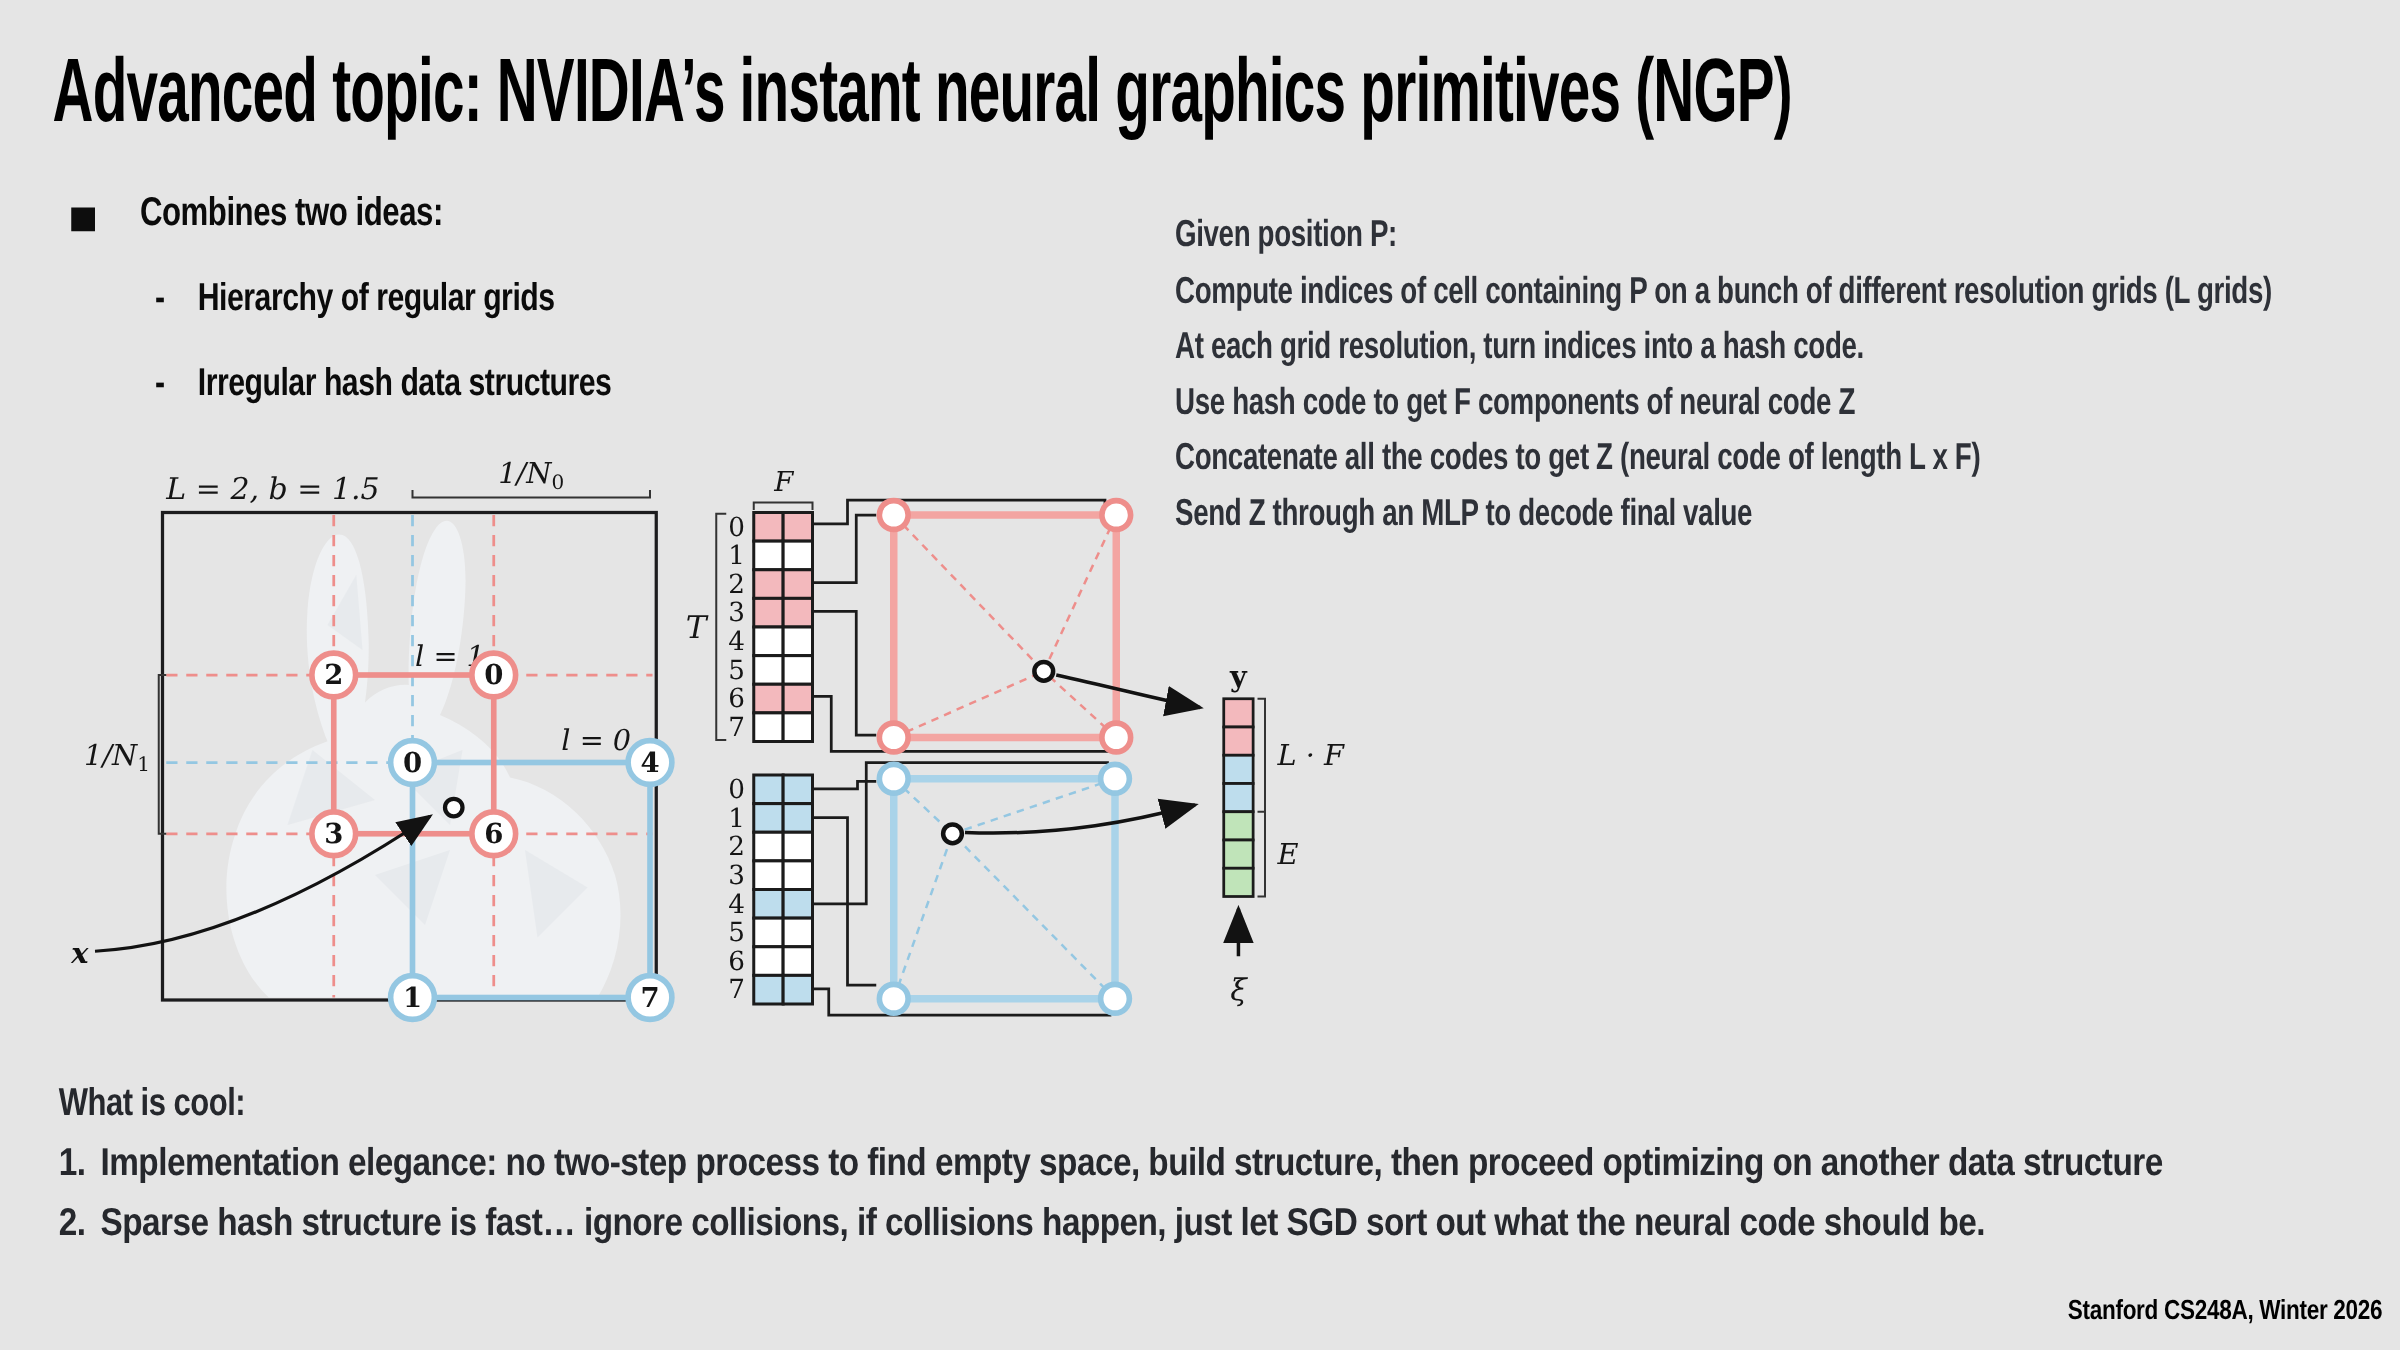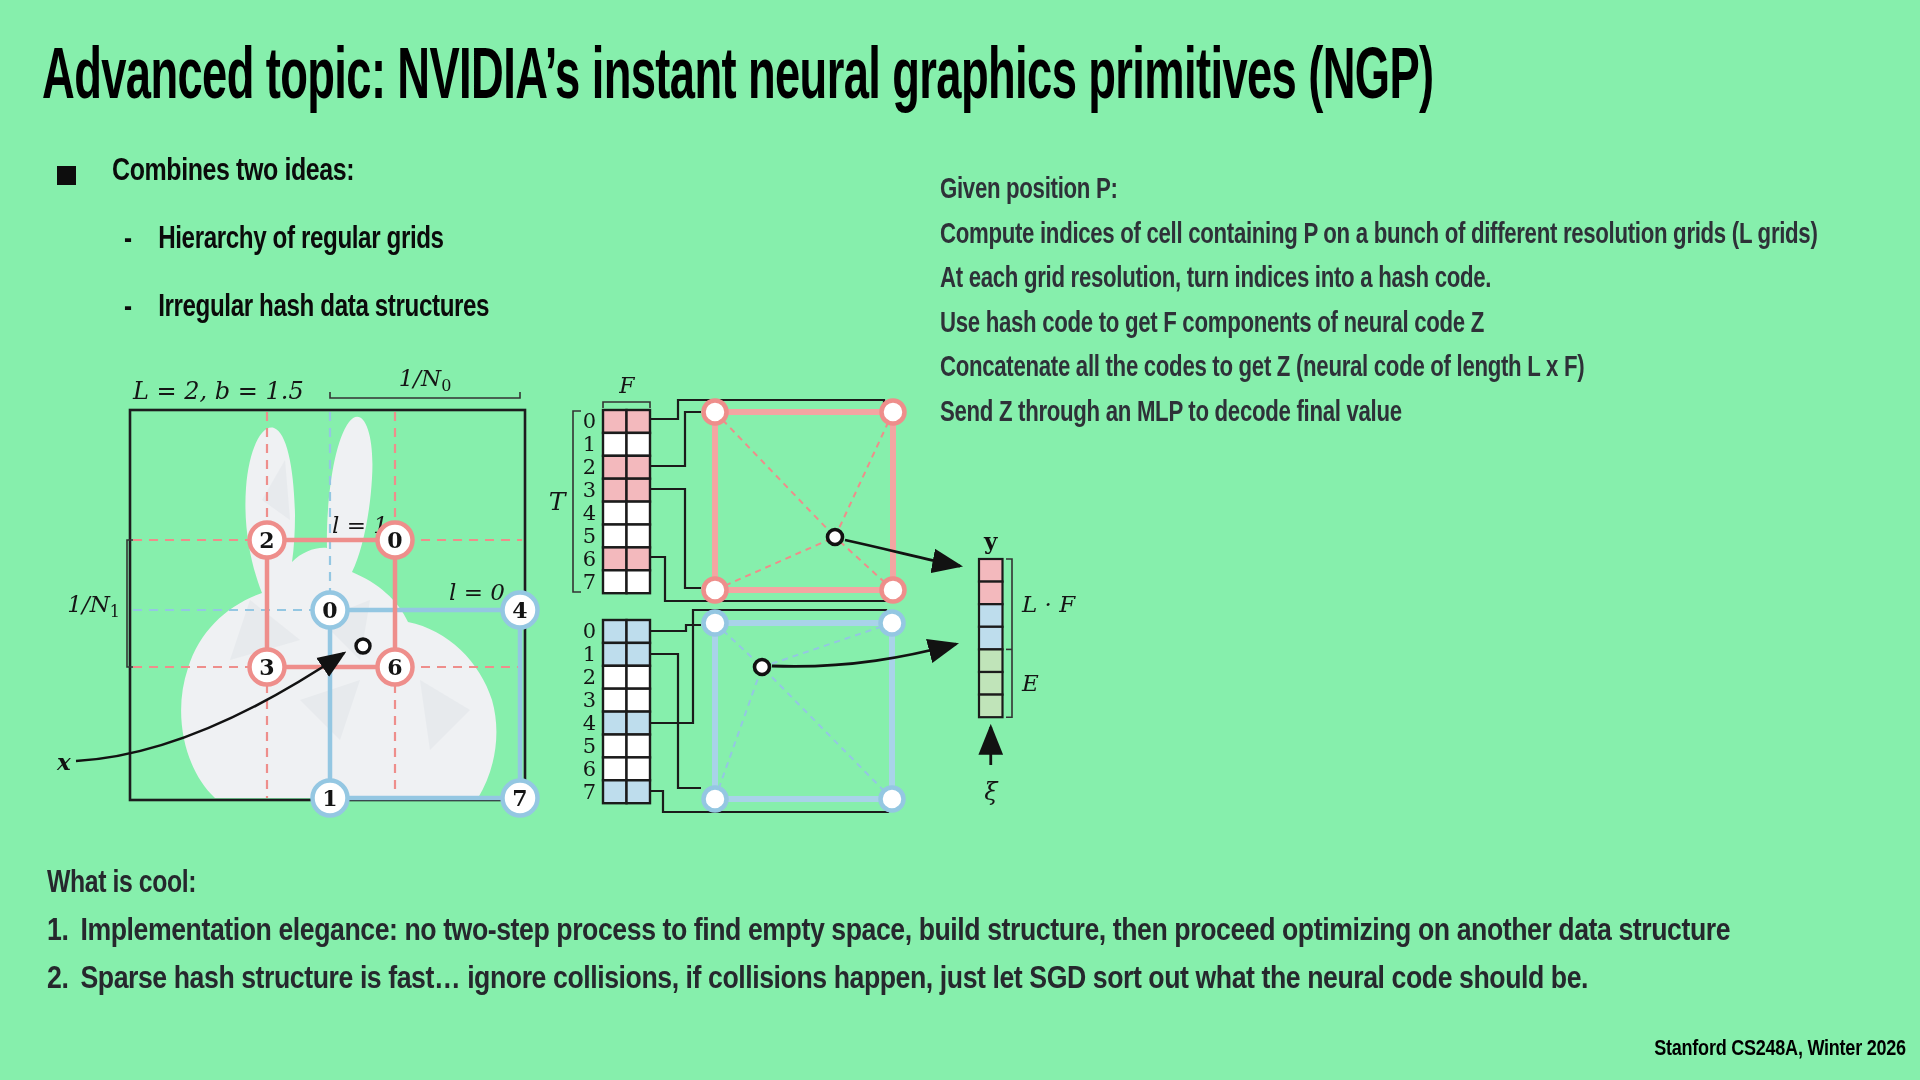--- a/index.html
+++ b/index.html
@@ -1,17 +1,17 @@
 <!DOCTYPE html>
 <html><head>
 <meta charset="utf-8">
 <style>
   html,body{margin:0;padding:0;background:#ffffff;}
   body{width:1920px;height:1080px;overflow:hidden;font-family:"Liberation Sans",sans-serif;}
-  .slide{position:absolute;left:0;top:0;width:1920px;height:1080px;background:#86efac;}
+  .slide{position:absolute;left:0;top:0;width:1920px;height:1080px;background:#e5e5e5;}
   .cond{font-weight:bold;white-space:nowrap;transform-origin:0 0;letter-spacing:-0.5px;}
   .title{position:absolute;left:42px;top:32px;font-size:72px;color:#000;transform:scaleX(0.63);letter-spacing:-1px;}
   .bullet-square{position:absolute;left:57px;top:166px;width:19px;height:19px;background:#0d0d0d;}
   .bullet-main{position:absolute;left:112px;top:151px;font-size:32px;color:#0b0b0b;transform:scaleX(0.78);}
   .sub-bullet{position:absolute;left:124px;font-size:31px;color:#0b0b0b;transform:scaleX(0.78);}
   .sub-bullet .dash{display:inline-block;margin-right:34px;}
   .sub1{top:220px;}
   .sub2{top:288px;}
   .algo{position:absolute;left:940px;top:166px;font-size:30px;line-height:44.6px;color:#2e3138;transform:scaleX(0.74);transform-origin:0 0;font-weight:bold;letter-spacing:-0.4px;}
   .algo div{white-space:nowrap;}

